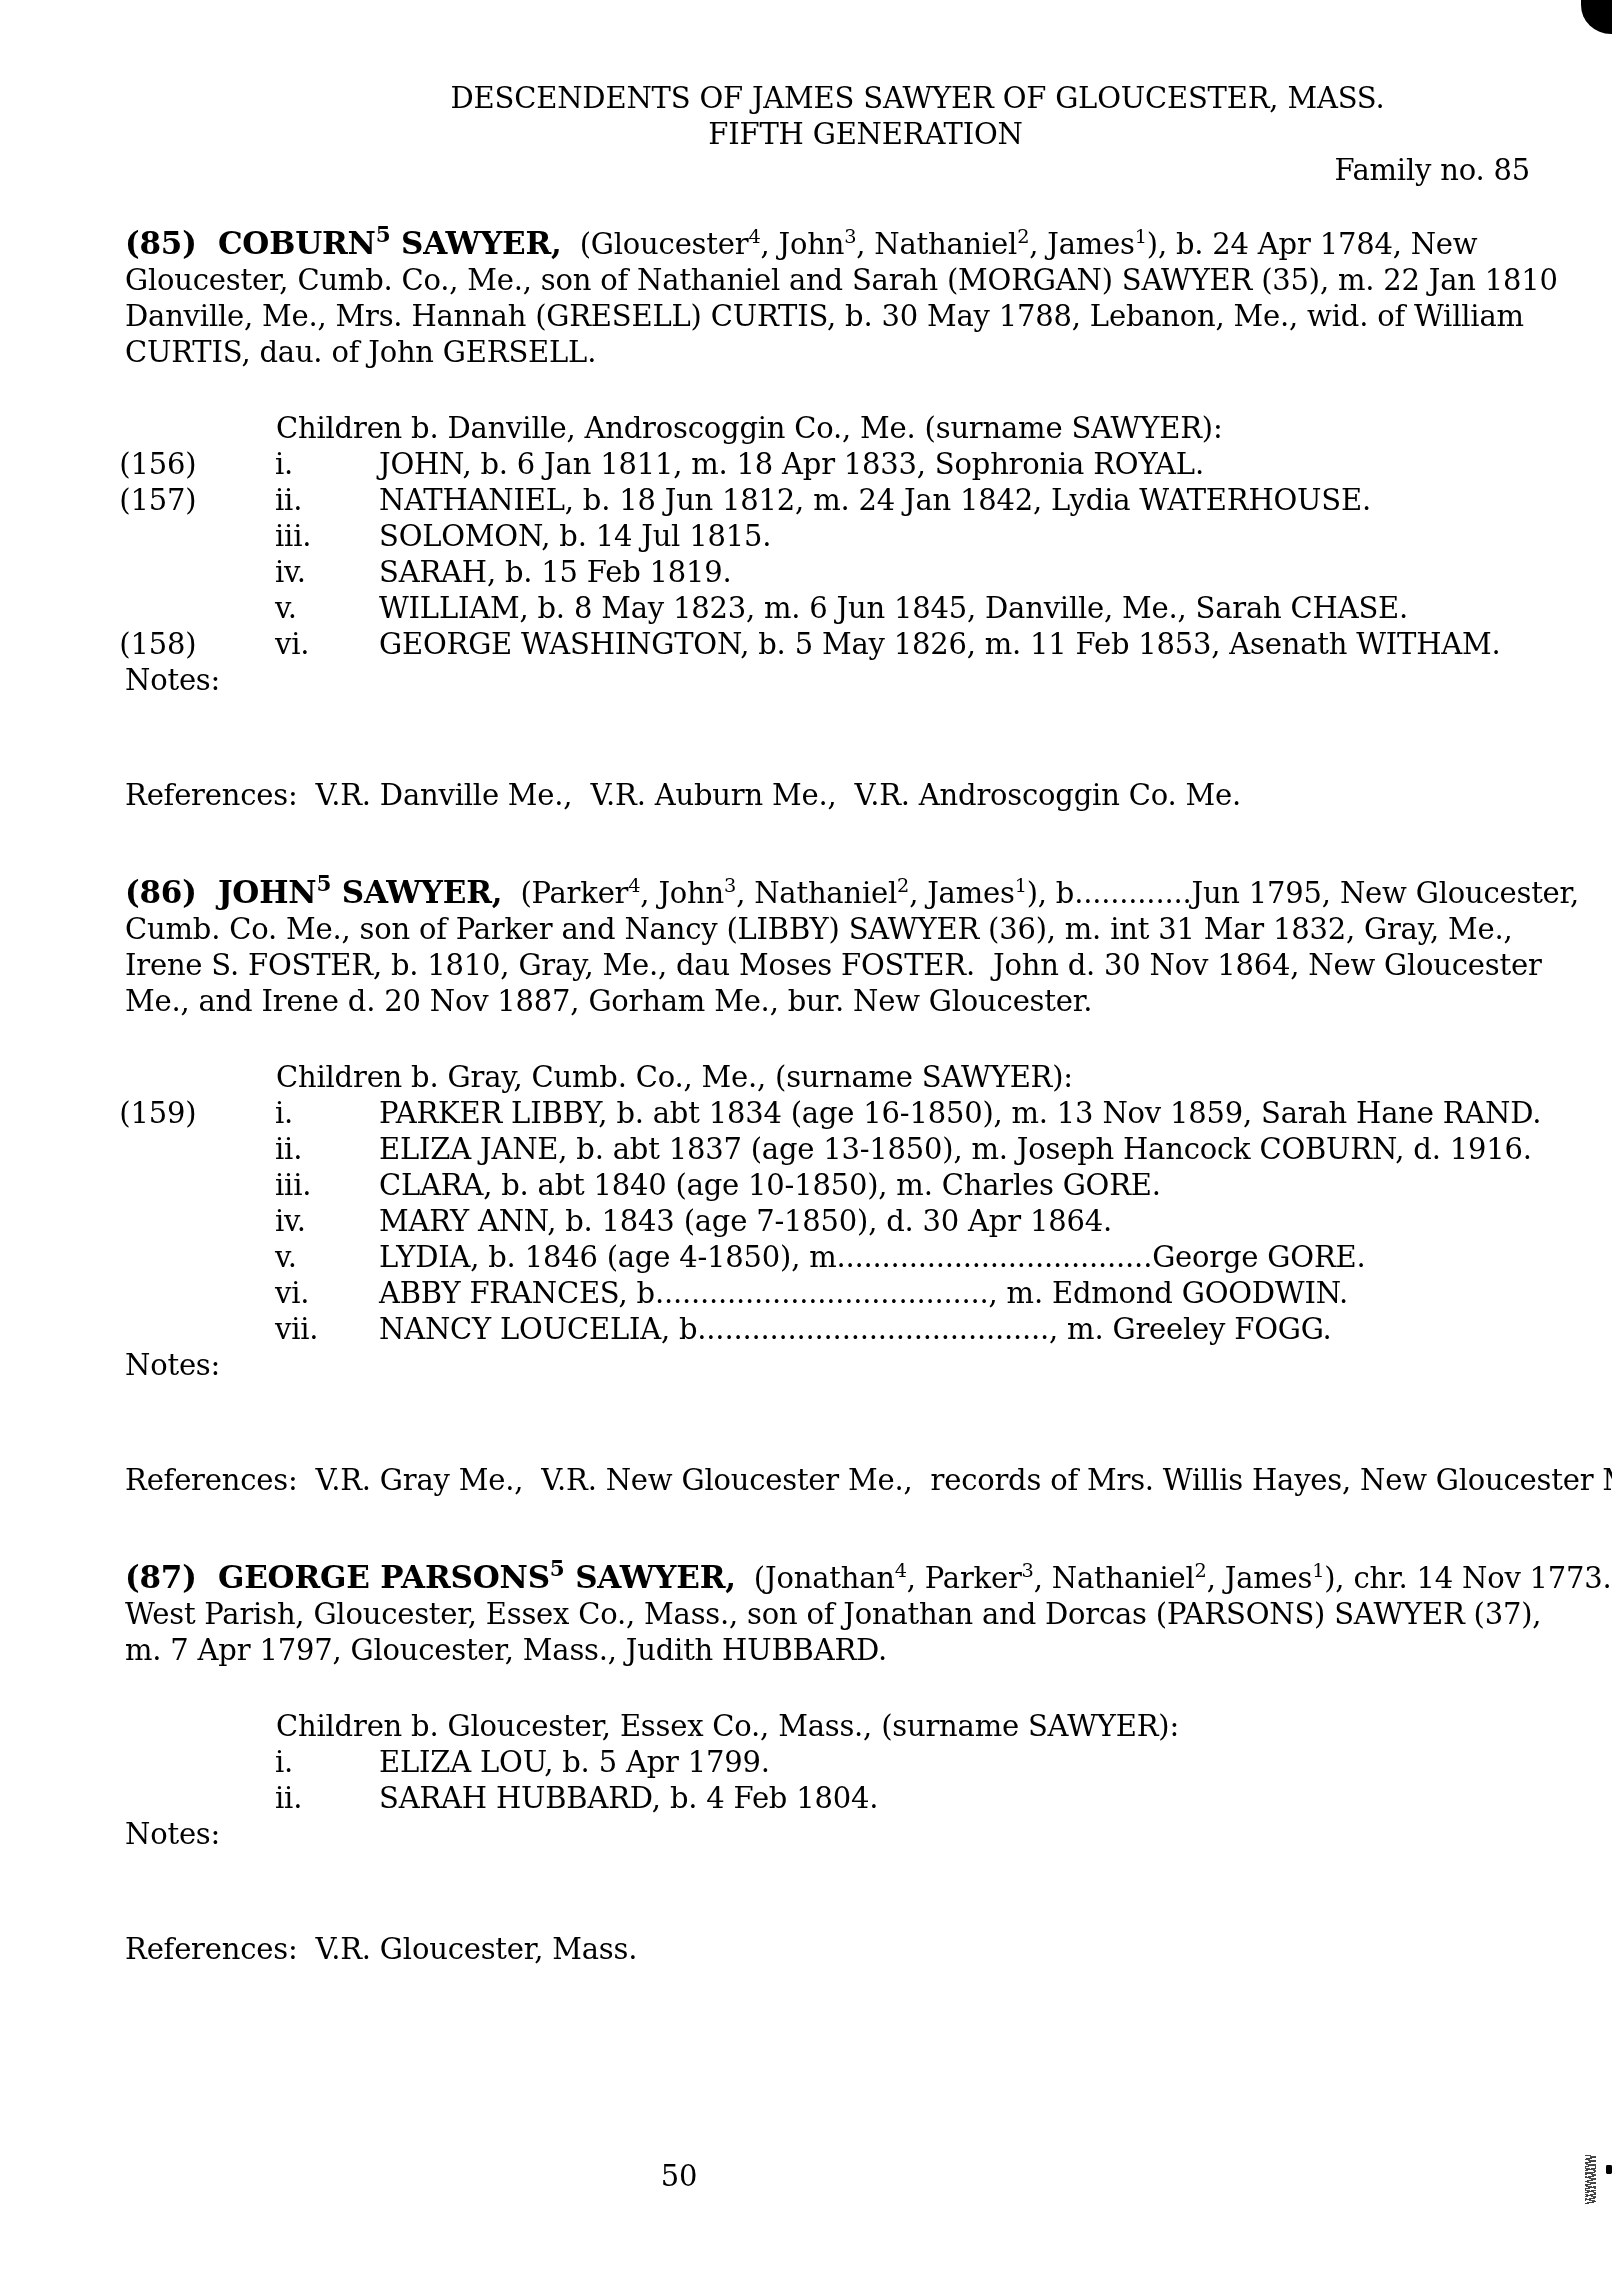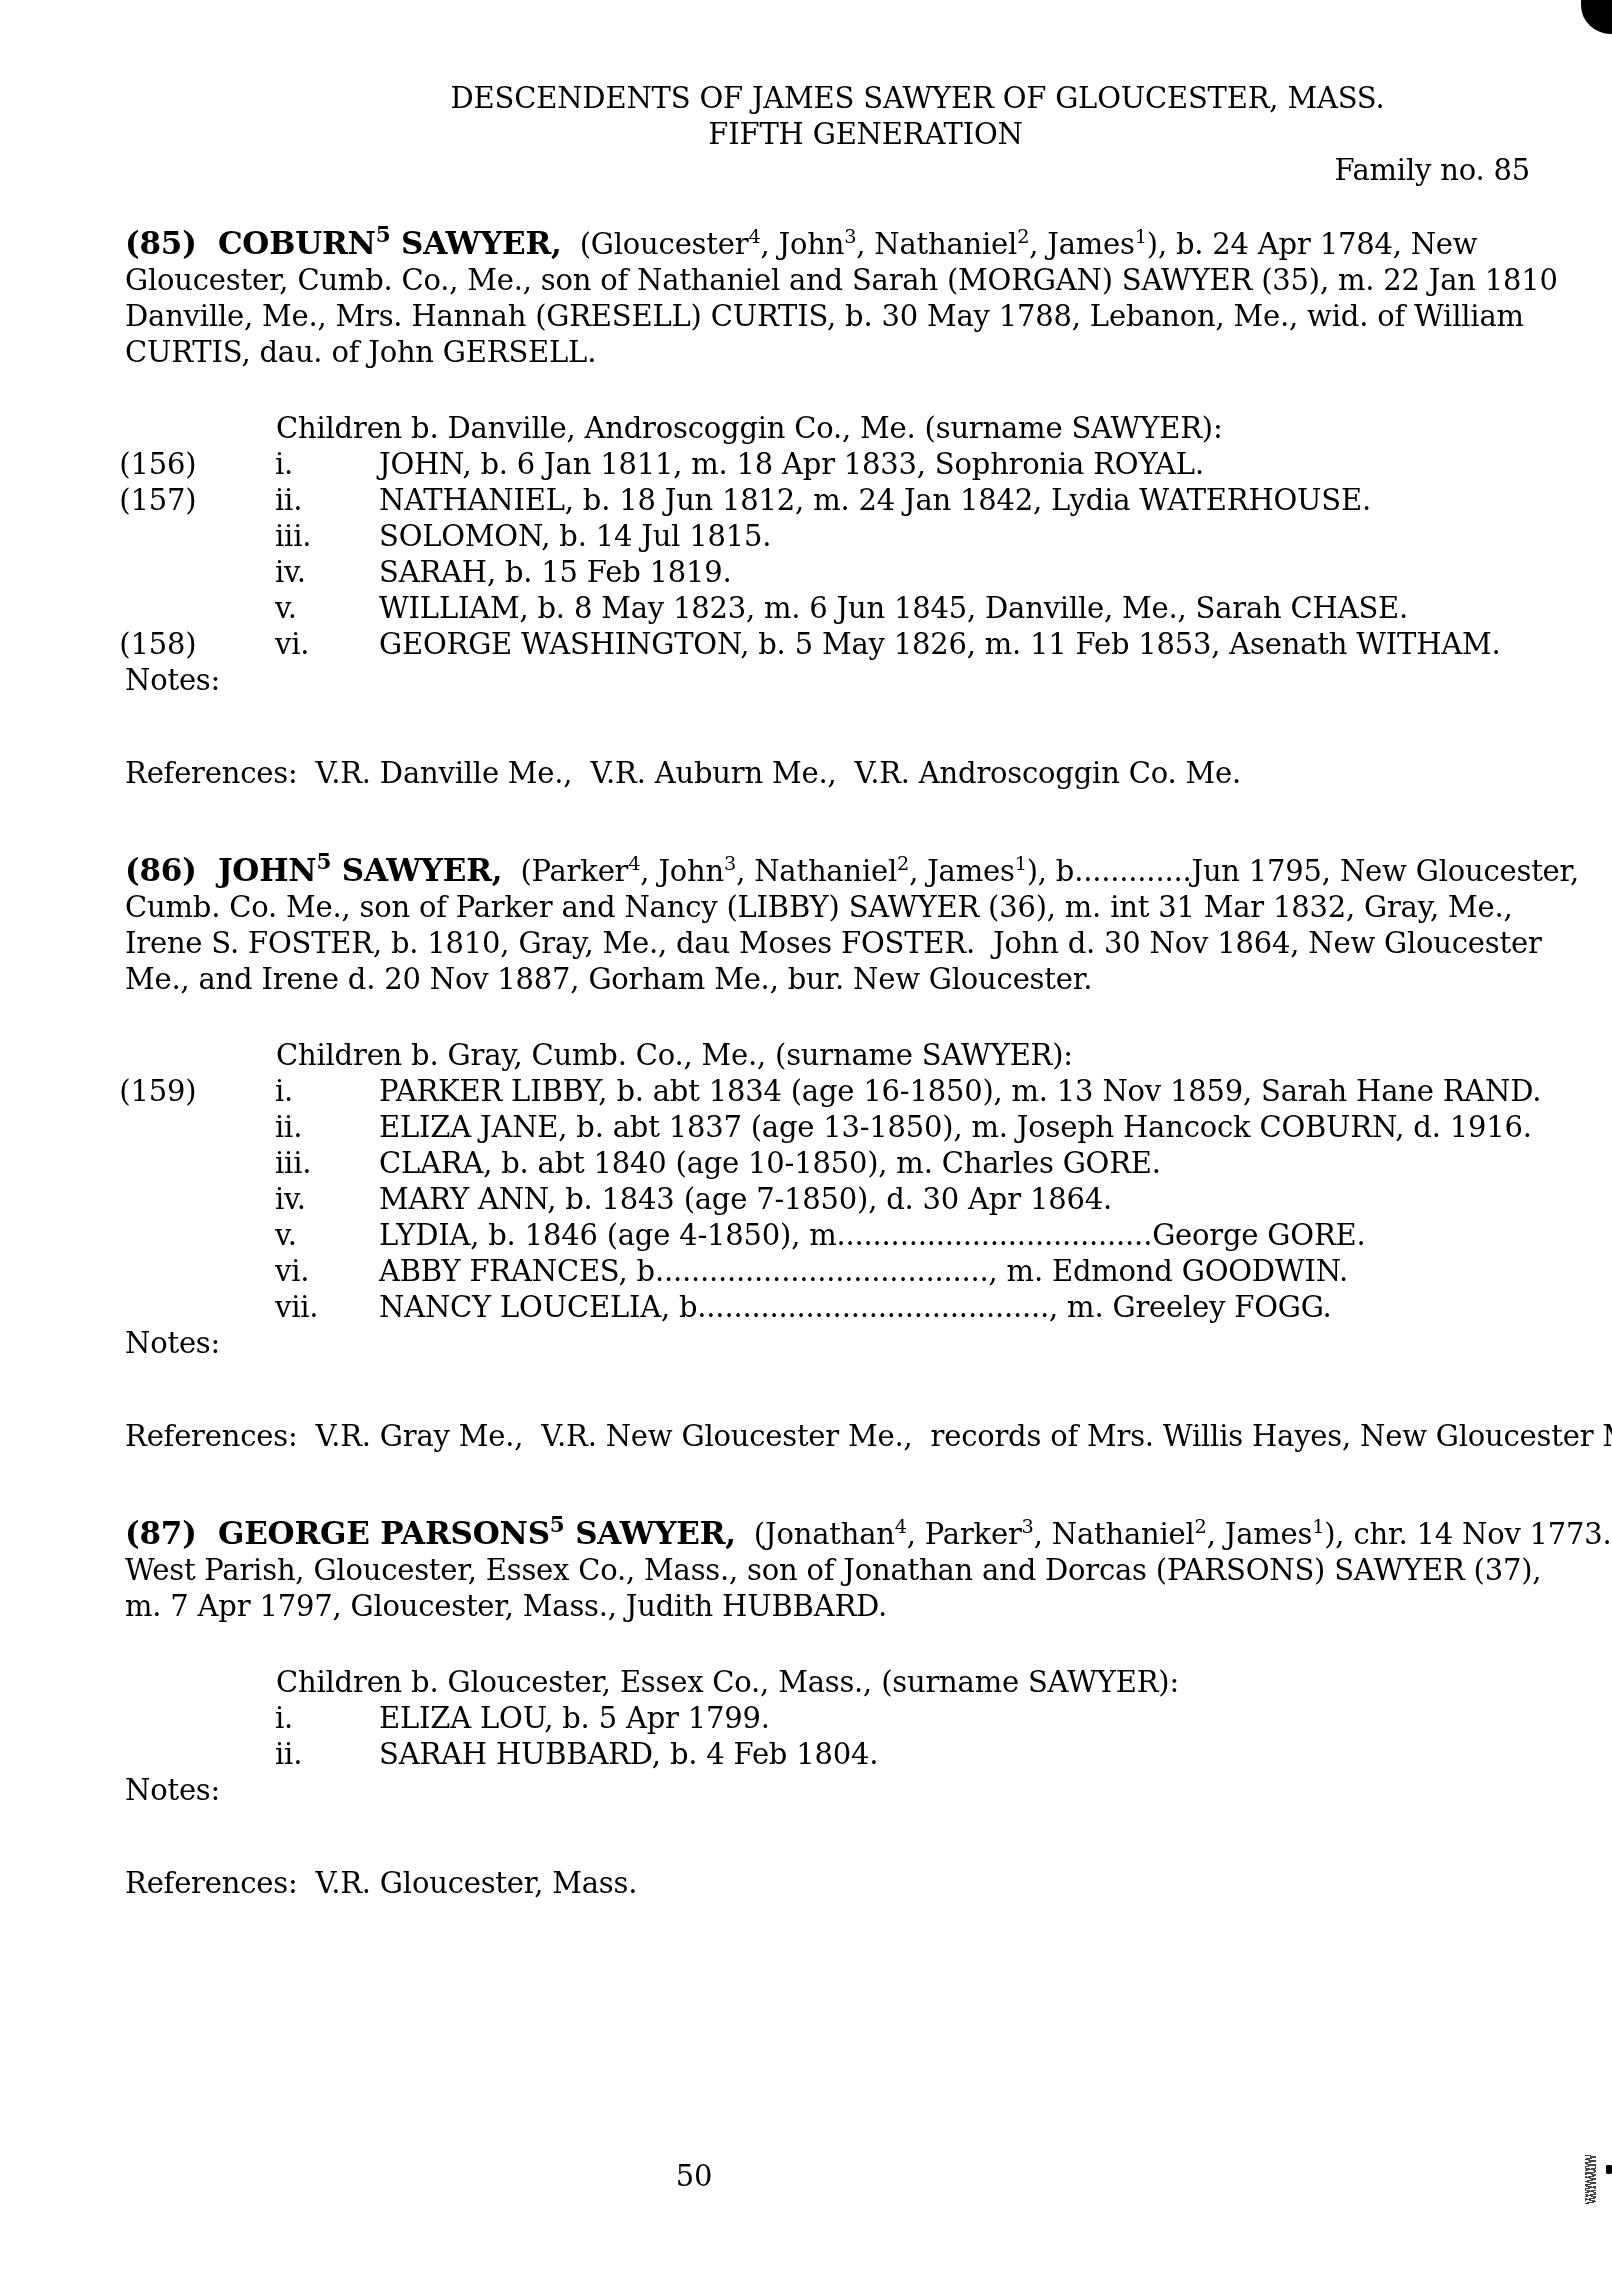--- a/index.html
+++ b/index.html
@@ -25,22 +25,22 @@
   .hd{font-weight:bold;font-size:31px;}
   sup{font-size:19.3px;line-height:0;position:relative;top:-10.7px;vertical-align:baseline;}
   sup.hd{font-size:21.5px;top:-12px;}
   .children-intro{margin-top:40px;padding-left:151px;white-space:pre;}
   .children{margin:0;}
   .child-row{position:relative;padding-left:254px;white-space:pre;}
   .c-num{position:absolute;left:-5.7px;top:0;}
   .c-roman{position:absolute;left:150px;top:0;}
   .c-text{white-space:pre;}
   .notes{white-space:pre;}
-  .refs{margin-top:57px;white-space:pre;}
-  .page-num{position:absolute;top:2158px;left:15px;width:1508px;text-align:center;}
+  .refs{margin-top:79px;white-space:pre;}
+  .page-num{position:absolute;top:2158px;left:0;width:1508px;text-align:center;}
   .page-num span{position:relative;left:-75px;}
   .corner-blob{
     position:absolute;top:0;right:0;width:31.5px;height:34px;
     background:#000;border-bottom-left-radius:95% 85%;
   }
   .smudge{
     position:absolute;left:1585px;top:2155px;width:10.7px;height:49px;
     background:
       repeating-linear-gradient(167deg,#111 0 1.4px,transparent 1.4px 3.6px),
       repeating-linear-gradient(13deg,#222 0 1.4px,transparent 1.4px 4.3px);

